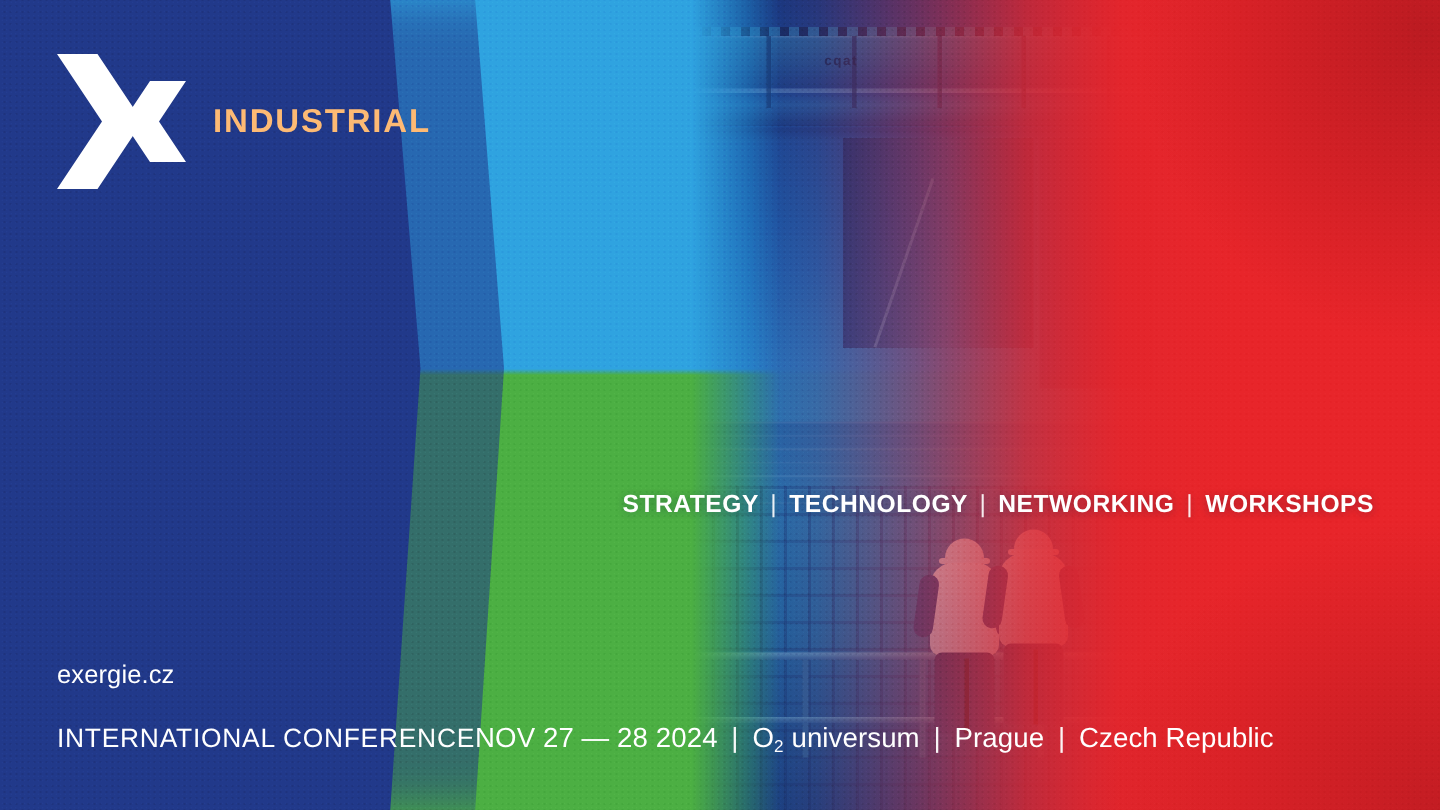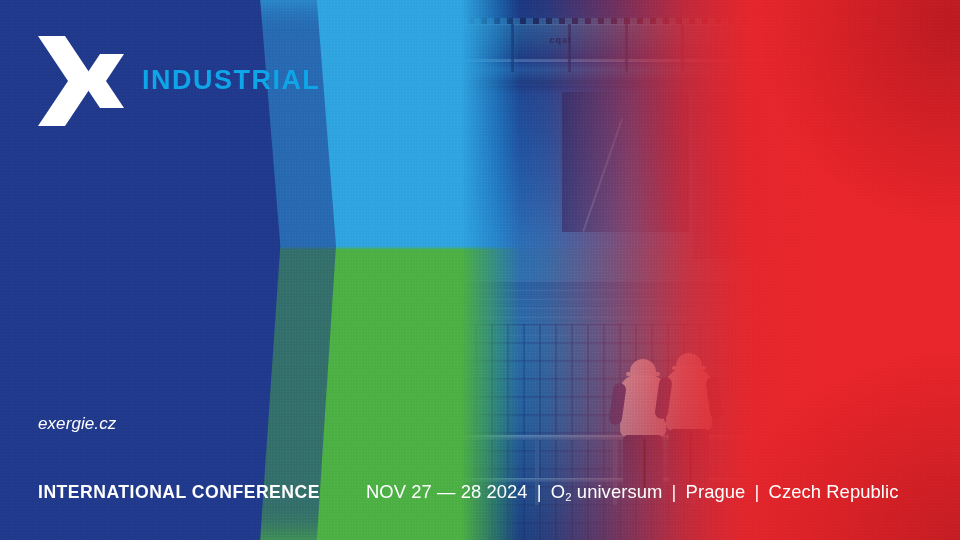--- a/index.html
+++ b/index.html
@@ -214,21 +214,21 @@
   
   .content { position:absolute; inset:0; }
 
   
   .logo-lockup{
     position:absolute; left:38px; top:36px;
     display:flex; align-items:center; gap:18px;
   }
   .logo-mark{ width:86px; height:90px; display:block; }
   .logo-words{
-    color:#0ea5e9; font-weight:700; font-size:27px;
+    color:#fdba74; font-weight:700; font-size:22px;
     letter-spacing:.055em; line-height:1.32; white-space:nowrap;
   }
   .logo-words div{ display:block; }
 
   
   .headline{
     position:absolute; left:413px; top:128px; width:500px;
   }
   .headline h1{
     color:#fff; font-weight:700; font-size:98px; line-height:.9;
@@ -241,34 +241,34 @@
   .sub{
     position:absolute; left:415px; top:327px;
     color:#fff; font-weight:700; font-size:16.4px;
     letter-spacing:.022em; white-space:nowrap;
     text-shadow:0 1px 6px rgba(10,25,60,.3);
   }
   .sub .bar{ font-weight:400; opacity:.9; padding:0 3px; }
 
   
   .site{
-    position:absolute; left:38px; top:414px;
-    color:#fff; font-size:17px; font-weight:400; letter-spacing:.005em;font-style:italic;
+    position:absolute; left:38px; top:440px;
+    color:#fff; font-size:17px; font-weight:400; letter-spacing:.005em;
   }
   .footer-row{
     position:absolute; left:38px; right:30px; top:481px;
     display:flex; align-items:baseline;
   }
   .conf{
-    color:#fff; font-weight:700; font-size:17.6px; letter-spacing:.028em;
+    color:#fff; font-weight:400; font-size:17.6px; letter-spacing:.028em;
     white-space:nowrap;
   }
   .when{
     color:#fff; font-weight:400; font-size:18.4px; letter-spacing:.004em;
-    white-space:nowrap; margin-left:46px;
+    white-space:nowrap; 
   }
   .when sub{ font-size:.62em; vertical-align:baseline; position:relative; top:.30em; }
   .when .bar{ padding:0 4px; opacity:.95; }
 </style>
 </head>
 <body>
 
 <div class="banner">
 
   <div class="bg">
@@ -331,20 +331,29 @@
       <svg class="logo-mark" viewBox="0 0 86 90" aria-hidden="true">
         <polygon fill="#ffffff" points="0,0 27,0 57,45 27,90 0,90 30,45"></polygon>
         <polygon fill="#ffffff" points="86,18 62,18 44,45 62,72 86,72 68,45"></polygon>
       </svg>
       <div class="logo-words">
         <div>INDUSTRIAL</div>
       </div>
     </div>
 
 
+    <div class="sub">
+      <span>STRATEGY</span>
+      <span class="bar">|</span>
+      <span>TECHNOLOGY</span>
+      <span class="bar">|</span>
+      <span>NETWORKING</span>
+      <span class="bar">|</span>
+      <span>WORKSHOPS</span>
+    </div>
 
     <div class="site">exergie.cz</div>
 
     <div class="footer-row">
       <div class="conf">INTERNATIONAL CONFERENCE</div>
       <div class="when">
         <span>NOV 27 — 28  2024</span>
         <span class="bar">|</span>
         <span><span>O</span><sub>2</sub><span> universum</span></span>
         <span class="bar">|</span>

